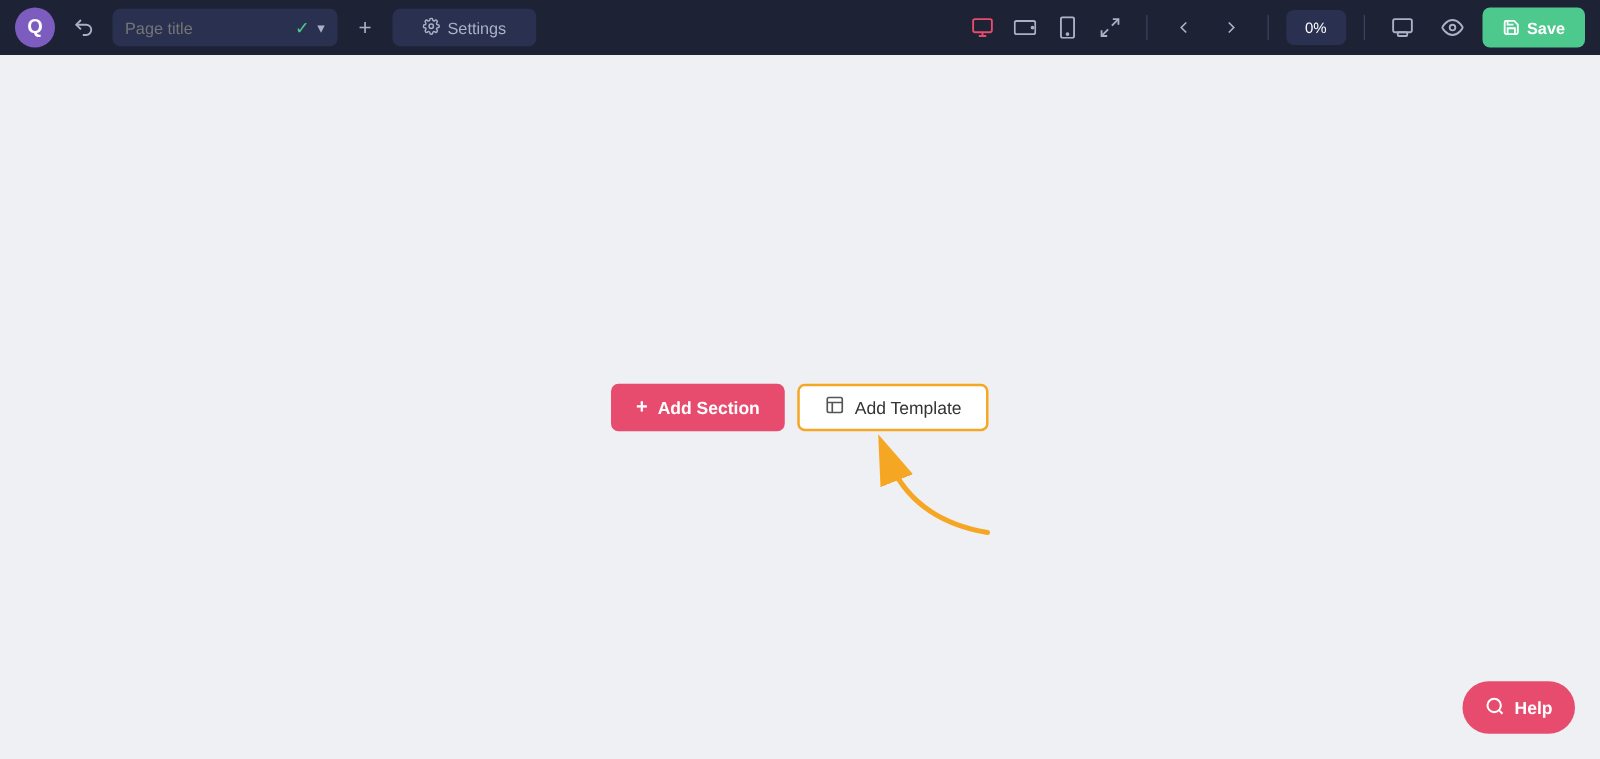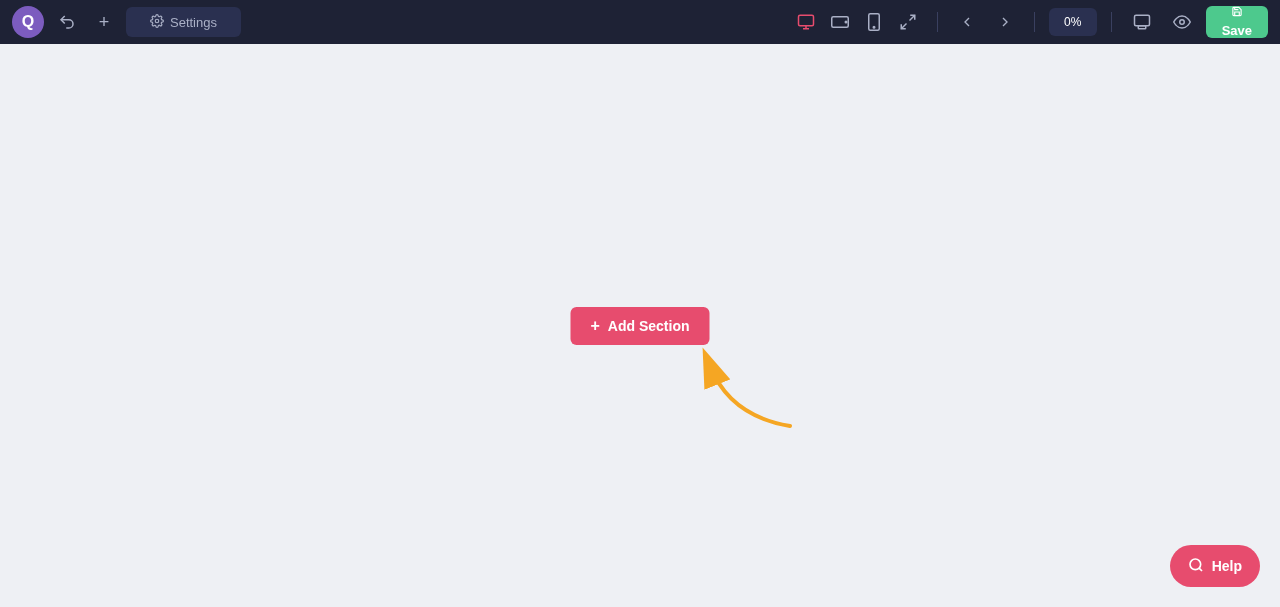--- a/index.html
+++ b/index.html
@@ -177,21 +177,20 @@
       gap: 6px;
       background: #4dc98d;
       border-radius: 6px;
       padding: 0 16px;
       height: 32px;
       color: white;
       font-size: 13px;
       font-weight: 600;
       cursor: pointer;
       border: none;
-      flex-direction: column;
     }
 
     
     #canvas {
       width: 100%;
       height: calc(607px - 44px);
       background: #eef0f4;
       display: flex;
       align-items: center;
       justify-content: center;
@@ -281,20 +280,25 @@
     <span>Q</span>
   </div>
 
   <div class="nav-undo" title="Undo">
     <svg width="18" height="18" viewBox="0 0 24 24" fill="none" stroke="currentColor" stroke-width="2">
       <path d="M9 14L4 9l5-5"></path>
       <path d="M4 9h10.5a5.5 5.5 0 0 1 0 11H11"></path>
     </svg>
   </div>
 
+  <div class="nav-page-title-wrap">
+    <input class="nav-page-title-input" type="text" value="" placeholder="Page title" style="">
+    <span class="nav-check-icon">✓</span>
+    <span class="nav-chevron">▾</span>
+  </div>
 
   <div class="nav-plus-btn">+</div>
 
   <div class="nav-settings-btn">
     <span>
       <svg width="14" height="14" viewBox="0 0 24 24" fill="none" stroke="currentColor" stroke-width="2">
         <circle cx="12" cy="12" r="3"></circle>
         <path d="M19.4 15a1.65 1.65 0 0 0 .33 1.82l.06.06a2 2 0 0 1-2.83 2.83l-.06-.06a1.65 1.65 0 0 0-1.82-.33 1.65 1.65 0 0 0-1 1.51V21a2 2 0 0 1-4 0v-.09A1.65 1.65 0 0 0 9 19.4a1.65 1.65 0 0 0-1.82.33l-.06.06a2 2 0 0 1-2.83-2.83l.06-.06A1.65 1.65 0 0 0 4.68 15a1.65 1.65 0 0 0-1.51-1H3a2 2 0 0 1 0-4h.09A1.65 1.65 0 0 0 4.6 9a1.65 1.65 0 0 0-.33-1.82l-.06-.06a2 2 0 0 1 2.83-2.83l.06.06A1.65 1.65 0 0 0 9 4.68a1.65 1.65 0 0 0 1-1.51V3a2 2 0 0 1 4 0v.09a1.65 1.65 0 0 0 1 1.51 1.65 1.65 0 0 0 1.82-.33l.06-.06a2 2 0 0 1 2.83 2.83l-.06.06A1.65 1.65 0 0 0 19.4 9a1.65 1.65 0 0 0 1.51 1H21a2 2 0 0 1 0 4h-.09a1.65 1.65 0 0 0-1.51 1z"></path>
       </svg>
     </span>
@@ -381,20 +385,30 @@
 
 <div id="canvas">
 
   <div class="center-buttons">
 
     <button class="add-section-btn">
       <span style="font-size:16px;font-weight:bold;">+</span>
       <span>Add Section</span>
     </button>
 
+    <button class="add-template-btn">
+      <span>
+        <svg width="16" height="16" viewBox="0 0 24 24" fill="none" stroke="#555" stroke-width="2">
+          <rect x="3" y="3" width="18" height="18" rx="2"></rect>
+          <line x1="3" y1="9" x2="21" y2="9"></line>
+          <line x1="9" y1="21" x2="9" y2="9"></line>
+        </svg>
+      </span>
+      <span>Add Template</span>
+    </button>
 
   </div>
 
   <div class="arrow-container">
     <svg class="arrow-svg" viewBox="0 0 120 90" fill="none" xmlns="http://www.w3.org/2000/svg">
 
       <defs>
         <marker id="arrowhead" markerWidth="10" markerHeight="7" refX="5" refY="3.5" orient="auto">
           <polygon points="0 0, 10 3.5, 0 7" fill="#f5a623"></polygon>
         </marker>

